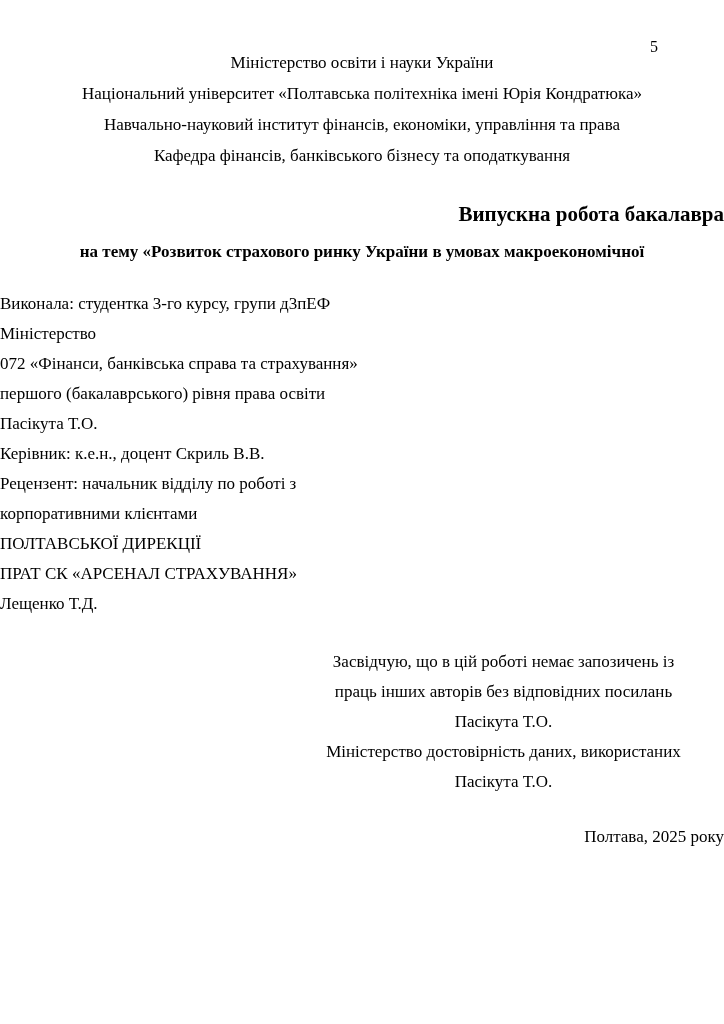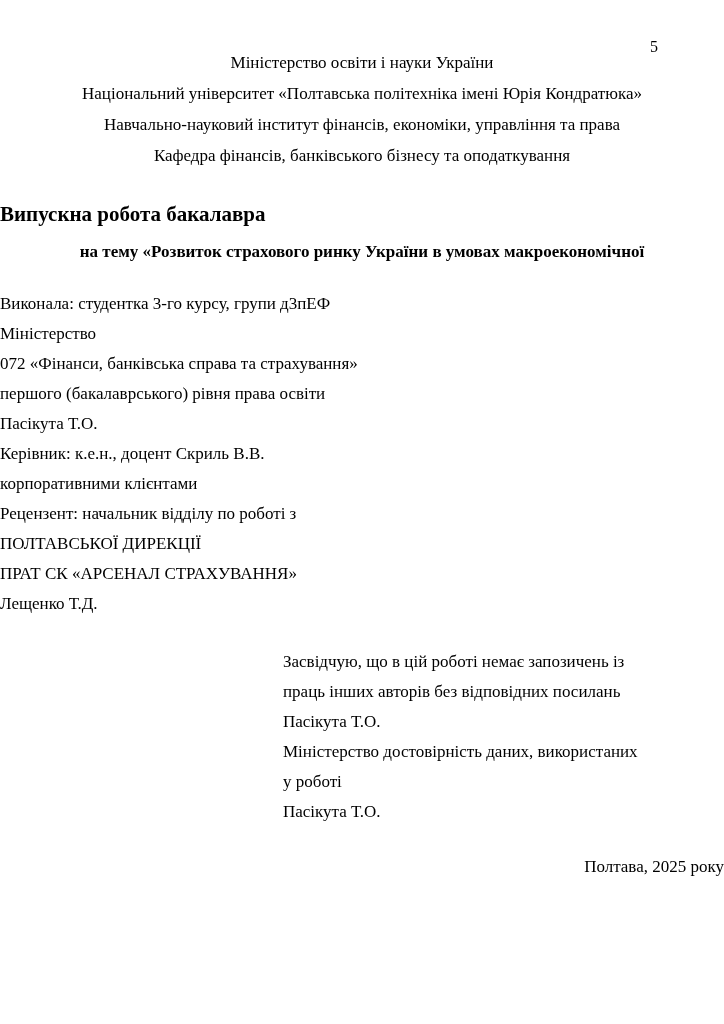--- a/index.html
+++ b/index.html
@@ -28,21 +28,21 @@
   .header {
     padding-top: 47px;
     text-align: center;
     line-height: 31px;
   }
   .header .line {
     white-space: nowrap;
   }
   .title {
     margin: 23px 0 0 0;
-    text-align: left;
+    text-align: right;
     font-size: 21px;
     font-weight: bold;
     line-height: 40px;
   }
   .topic {
     margin-top: 2px;
     text-align: center;
     font-weight: bold;
     line-height: 31px;
   }
@@ -54,20 +54,21 @@
     line-height: 30px;
   }
   .attribution .line,
   .declaration .line {
     white-space: nowrap;
   }
   .declaration {
     margin-top: 28px;
     margin-left: 283px;
     line-height: 30px;
+    text-align: center;
   }
   .footer-line {
     margin-top: 25px;
     text-align: right;
     line-height: 30px;
   }
 </style>
 </head>
 <body>
 
@@ -88,31 +89,30 @@
     <div class="line">на тему «Розвиток страхового ринку України в умовах макроекономічної</div>
   </div>
 
   <div class="attribution">
     <div class="line">Виконала: студентка 3-го курсу, групи д3пЕФ</div>
     <div class="line">Міністерство</div>
     <div class="line">072 «Фінанси, банківська справа та страхування»</div>
     <div class="line">першого (бакалаврського) рівня права освіти</div>
     <div class="line">Пасікута Т.О.</div>
     <div class="line">Керівник: к.е.н., доцент Скриль В.В.</div>
+    <div class="line">Рецензент: начальник відділу по роботі з</div>
     <div class="line">корпоративними клієнтами</div>
-    <div class="line">Рецензент: начальник відділу по роботі з</div>
     <div class="line">ПОЛТАВСЬКОЇ ДИРЕКЦІЇ</div>
     <div class="line">ПРАТ СК «АРСЕНАЛ СТРАХУВАННЯ»</div>
     <div class="line">Лещенко Т.Д.</div>
   </div>
 
   <div class="declaration">
     <div class="line">Засвідчую, що в цій роботі немає запозичень із</div>
     <div class="line">праць інших авторів без відповідних посилань</div>
     <div class="line">Пасікута Т.О.</div>
     <div class="line">Міністерство достовірність даних, використаних</div>
-    <div class="line">у роботі</div>
     <div class="line">Пасікута Т.О.</div>
   </div>
 
   <div class="footer-line">Полтава, 2025 року</div>
 
 </div>
 
 </body></html>

